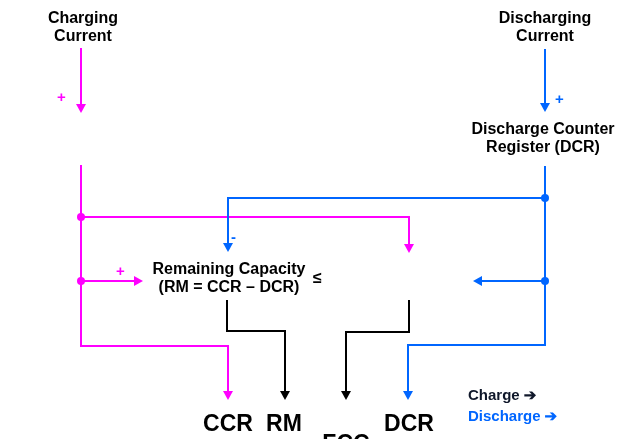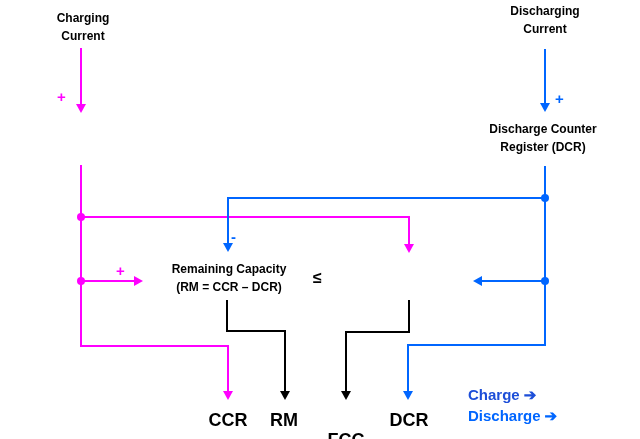--- a/index.html
+++ b/index.html
@@ -1,20 +1,20 @@
 <!DOCTYPE html>
 <html><head>
 <meta charset="utf-8">
 <style>
   html,body{margin:0;padding:0;background:#ffffff;}
   .canvas{position:relative;width:640px;height:439px;background:#fff;overflow:hidden;
           font-family:"Liberation Sans",sans-serif;}
-  .lbl{position:absolute;font-weight:bold;font-size:12px;line-height:18px;color:#000;
+  .lbl{position:absolute;font-weight:bold;font-size:16px;line-height:18px;color:#000;
        text-align:center;white-space:pre-line;}
-  .out{position:absolute;font-weight:bold;font-size:18px;color:#000;text-align:center;}
+  .out{position:absolute;font-weight:bold;font-size:23px;color:#000;text-align:center;}
   .sign{position:absolute;font-weight:bold;font-size:15px;line-height:14px;}
   .mgtxt{color:#FF00FF;}
   .bltxt{color:#0066FF;}
   .ln{position:absolute;}
   .mg{background:#FF00FF;}
   .bl{background:#0066FF;}
   .bk{background:#000000;}
   .dot{position:absolute;width:8px;height:8px;border-radius:50%;}
   .dotmg{background:#FF00FF;}
   .dotbl{background:#0066FF;}
@@ -28,21 +28,21 @@
   .legend-row{position:absolute;font-weight:bold;font-size:15px;white-space:nowrap;}
   .legend-row .gl{margin-left:4px;}
 </style>
 </head>
 <body>
 
 <div class="canvas">
 
   <div class="lbl" style="left:23px;top:9px;width:120px;">Charging
 Current</div>
-  <div class="lbl" style="left:480px;top:2px;width:130px;">Discharging
+  <div class="lbl" style="left:480px;top:9px;width:130px;">Discharging
 Current</div>
   <div class="lbl" style="left:462px;top:120px;width:162px;">Discharge Counter
 Register (DCR)</div>
   <div class="lbl" style="left:141px;top:260px;width:176px;">Remaining Capacity
 (RM = CCR – DCR)</div>
   <div class="cmp" style="left:313px;top:269px;">≤</div>
 
   <div class="sign mgtxt" style="left:57px;top:90px;">+</div>
   <div class="sign bltxt" style="left:555px;top:92px;">+</div>
   <div class="sign mgtxt" style="left:116px;top:264px;">+</div>
@@ -92,20 +92,20 @@
   <div class="ln bk" style="left:408px;top:300px;width:2px;height:33px;"></div>
   <div class="ln bk" style="left:345px;top:331px;width:65px;height:2px;"></div>
   <div class="ln bk" style="left:345px;top:331px;width:2px;height:60px;"></div>
   <div class="arr a-down-bk" style="left:341px;top:391px;"></div>
 
   <div class="out" style="left:203px;top:410px;width:50px;">CCR</div>
   <div class="out" style="left:259px;top:410px;width:50px;">RM</div>
   <div class="out" style="left:320px;top:410px;width:52px;margin-top:20px;">FCC</div>
   <div class="out" style="left:382px;top:410px;width:54px;">DCR</div>
 
-  <div class="legend-row" style="left:468px;top:386px;color:#1d4ed8;text-align:center;">
+  <div class="legend-row" style="left:468px;top:386px;color:#0f172a;text-align:center;">
     <span>Charge</span><span class="gl">➔</span>
   </div>
   <div class="legend-row" style="left:468px;top:407px;color:#0066FF;">
     <span>Discharge</span><span class="gl">➔</span>
   </div>
 
 </div>
 
 </body></html>

